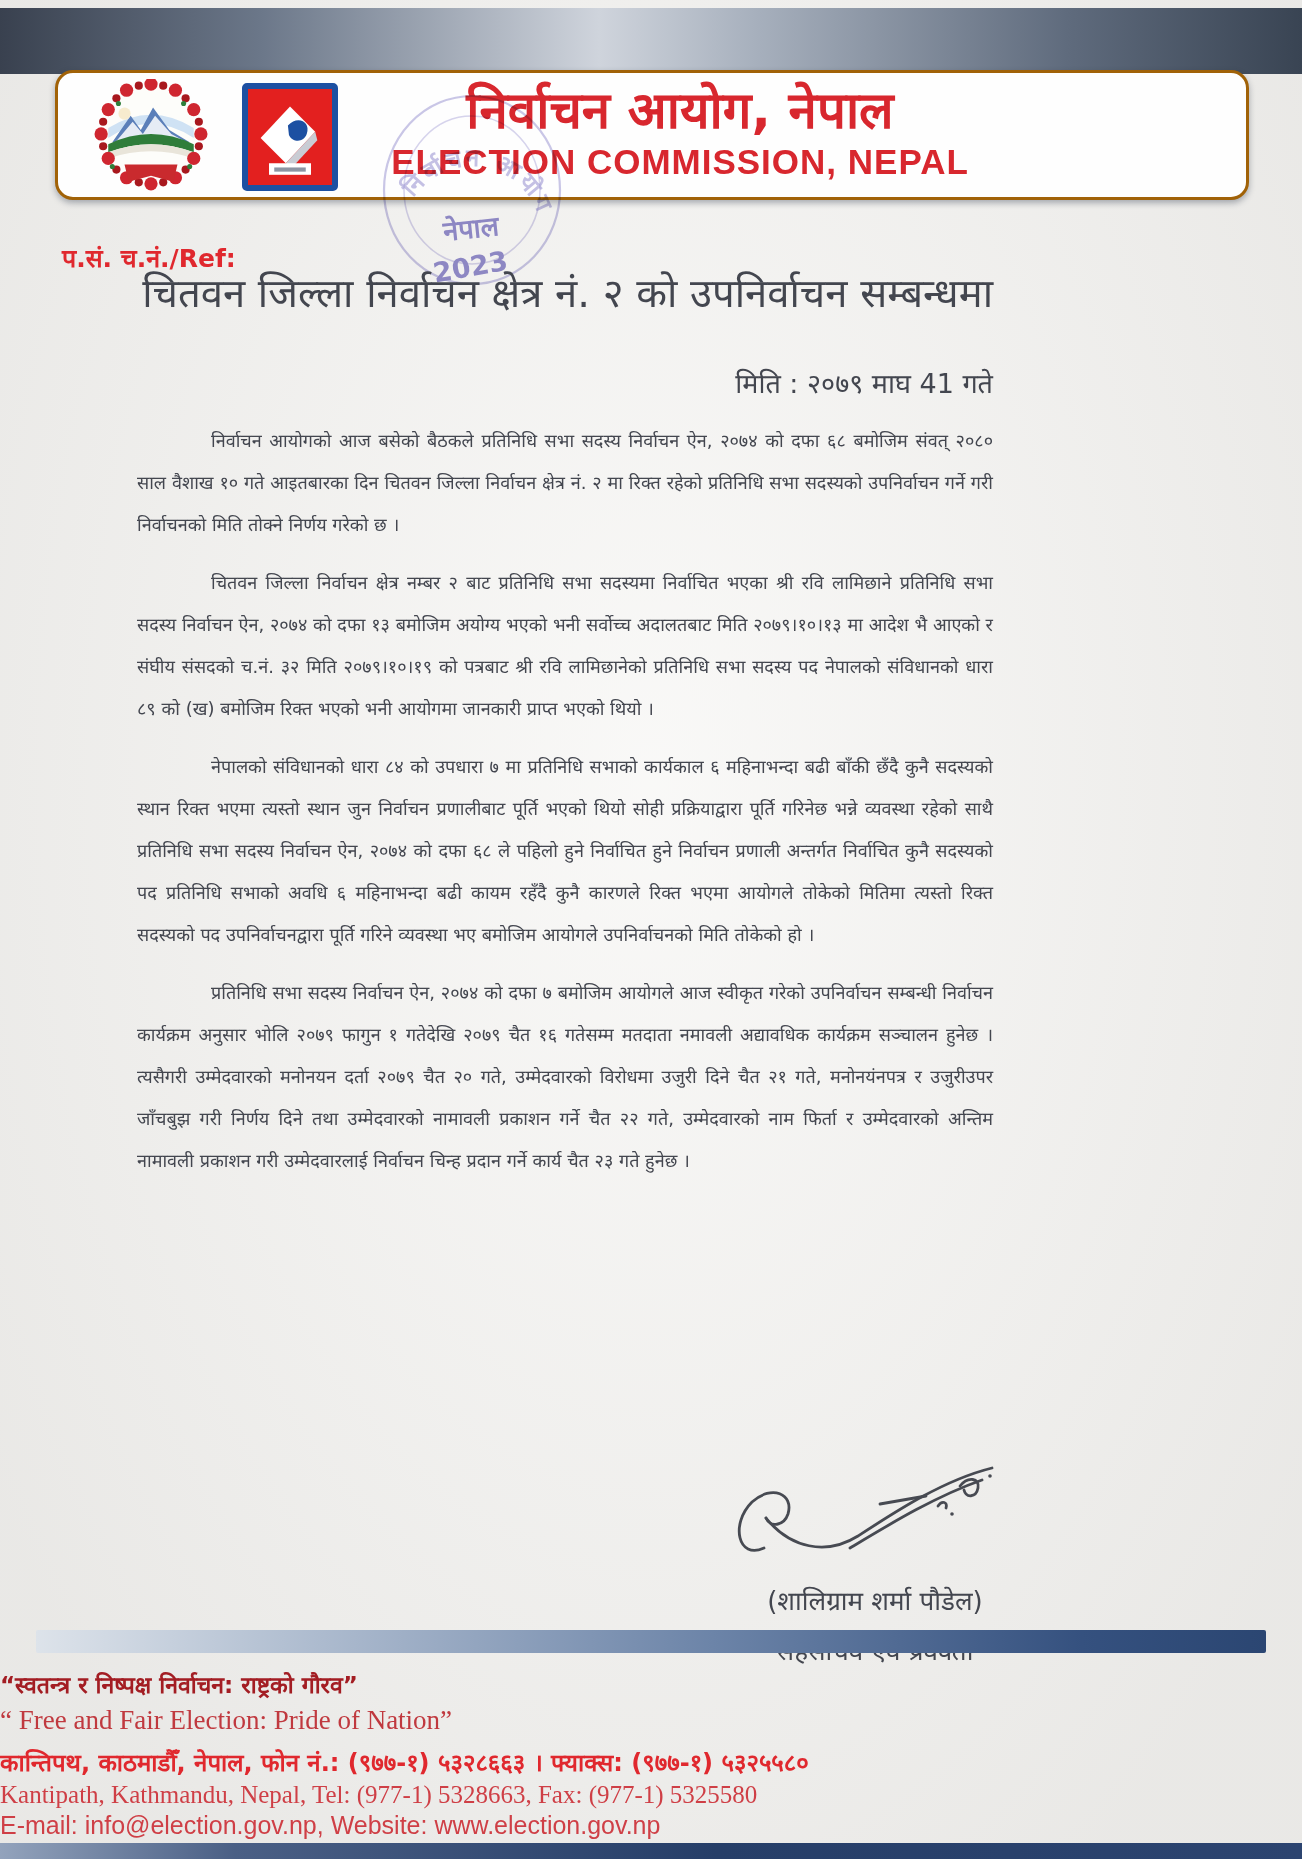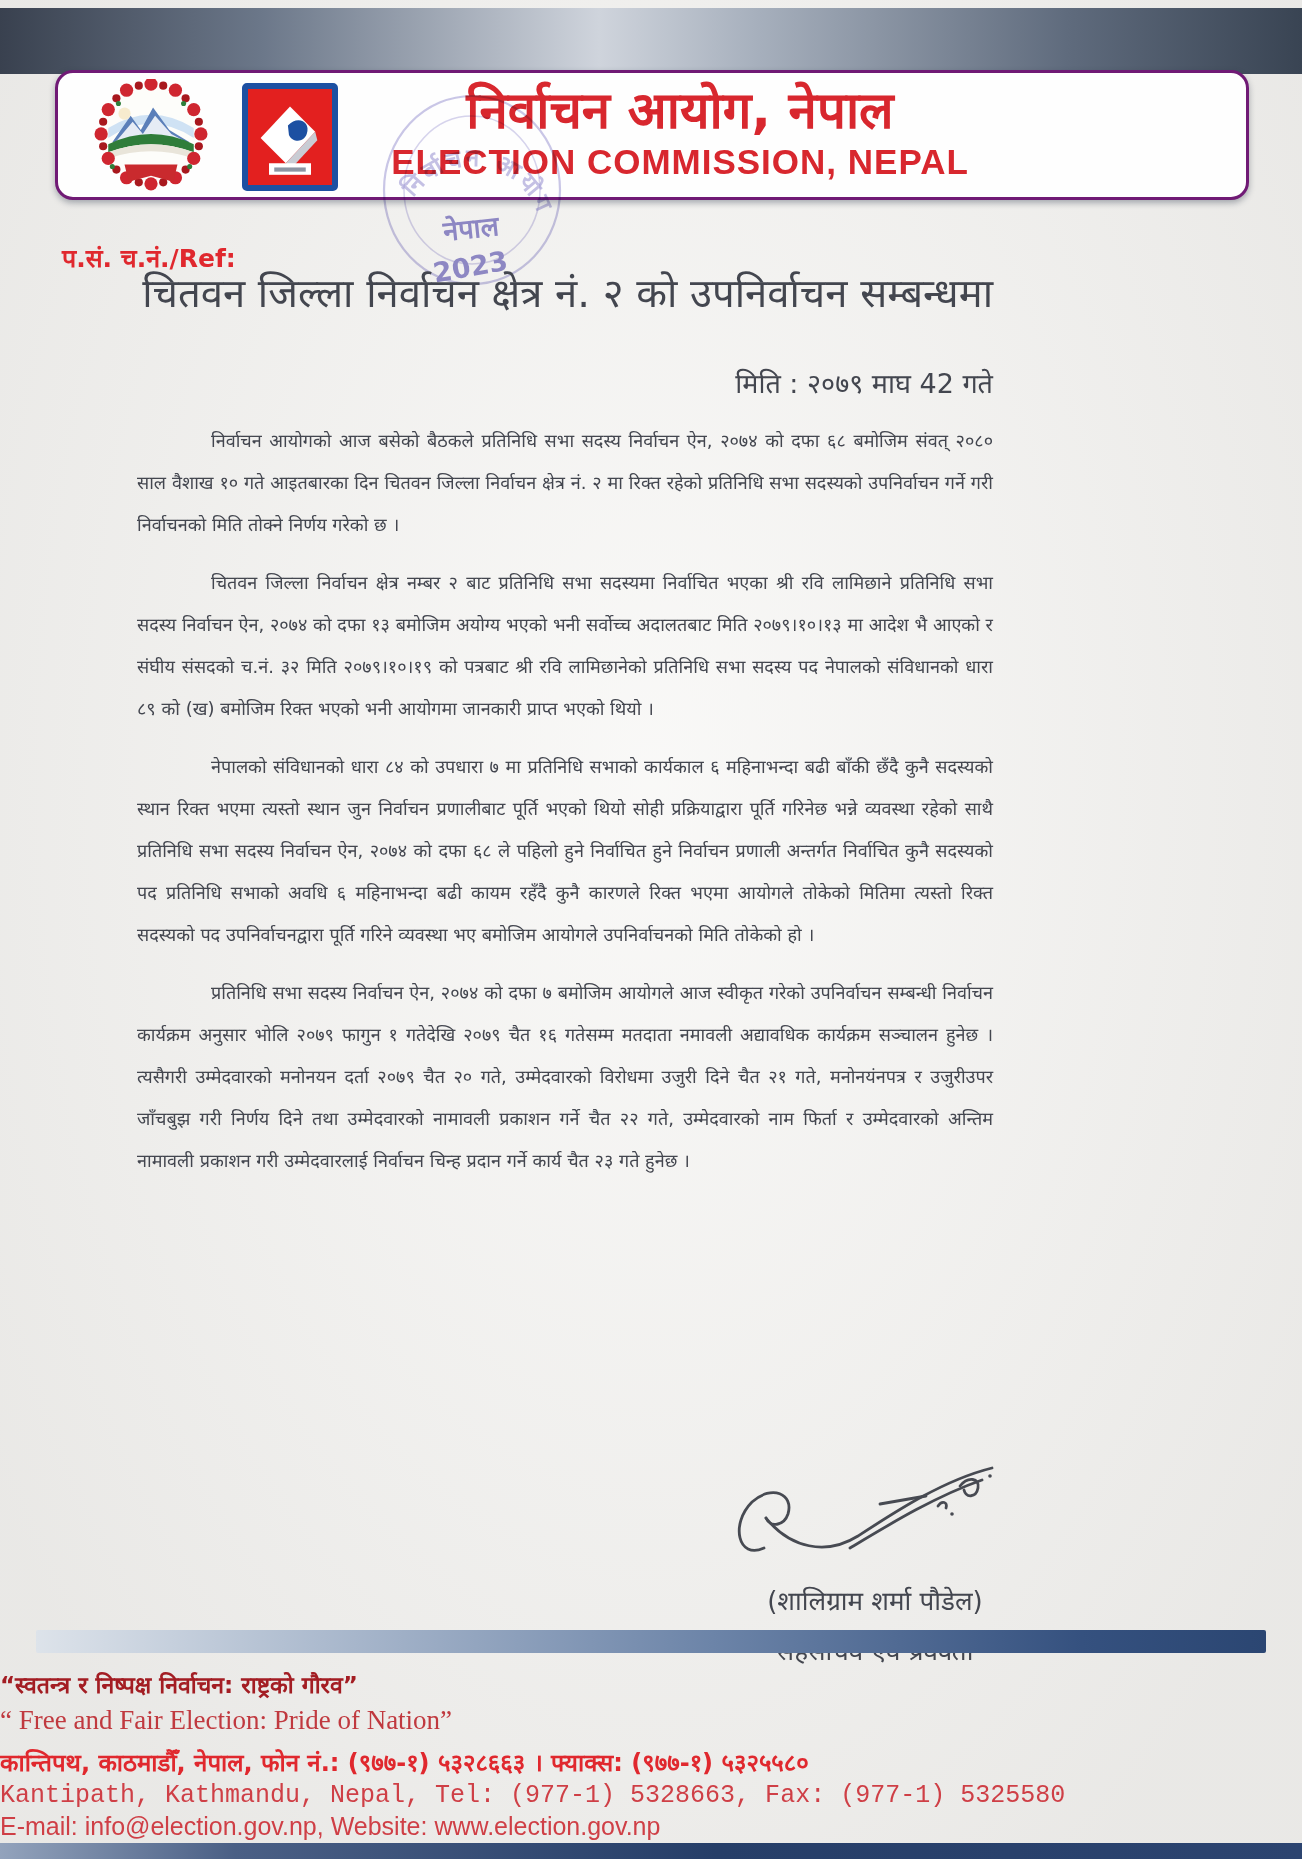--- a/index.html
+++ b/index.html
@@ -13,21 +13,21 @@
     background:radial-gradient(ellipse at 50% 42%, rgba(255,255,255,.55), rgba(120,120,125,.07) 85%);
   }
   
   .scan-band{
     position:absolute;left:0;top:8px;width:100%;height:66px;
     background:linear-gradient(90deg,#39414f 0%,#6b7789 20%,#cfd4dc 46%,#a7b0bd 58%,#5f6b7d 82%,#394453 100%);
   }
   
   .letterhead{
     position:absolute;left:55px;top:70px;width:1188px;height:124px;
-    background:#fefefe;border:3px solid #701a75;border-radius:18px;
+    background:#fefefe;border:3px solid #a16207;border-radius:18px;
     box-shadow:0 3px 6px rgba(30,40,60,.35);
   }
   .arms{position:absolute;left:36px;top:6px;width:114px;height:112px;}
   .ec-logo{
     position:absolute;left:184px;top:10px;width:84px;height:96px;
     background:#e3201f;border:6px solid #1d50a2;border-radius:5px;
   }
   .lh-text{position:absolute;left:292px;top:8px;width:660px;text-align:center;}
   .lh-np{
     font-size:51px;font-weight:bold;line-height:60px;
@@ -80,21 +80,21 @@
     background:linear-gradient(90deg,#dde3ea 0%,#b3c0d2 20%,#6c84a8 55%,#35517f 85%,#2b4672 100%);
   }
   .motto-np{margin-top:15px;font-size:23px;font-weight:bold;color:var(--motto_maroon,#a31d23);}
   .motto-en{
     margin-top:5px;font-size:27px;color:#c0393f;
     font-family:"Liberation Serif","DejaVu Serif",serif;
   }
   .addr-np{margin-top:9px;font-size:24px;font-weight:bold;color:var(--footer_red,#e0282e);}
   .addr-en{
     margin-top:3px;font-size:25px;color:#cf3f46;
-    font-family:Liberation Mono, monospace;
+    font-family:Liberation Serif, serif;
   }
   .contact{
     margin-top:2px;font-size:25px;color:#cf3f46;
     font-family:Liberation Sans, sans-serif;
   }
   .bottom-band{
     position:absolute;left:0;bottom:0;width:100%;height:16px;
     background:linear-gradient(90deg,#93a3bc 0%,#4a5f85 18%,#263e68 55%,#2c4470 100%);
   }
 </style>
@@ -170,21 +170,21 @@
     <text font-size="24" opacity=".55" letter-spacing="3">
       <textPath href="#stampArc" xlink:href="#stampArc" startOffset="10%">निर्वाचन आयोग</textPath>
     </text>
     <text x="100" y="152" text-anchor="middle" font-size="27" transform="rotate(-6 100 152)">नेपाल</text>
     <text x="100" y="190" text-anchor="middle" font-size="27" transform="rotate(-10 100 190)">2023</text>
   </svg>
 
   <div class="ref">प.सं. च.नं./Ref:</div>
 
   <div class="doc-title">चितवन जिल्ला निर्वाचन क्षेत्र नं. २ को उपनिर्वाचन सम्बन्धमा</div>
-  <div class="doc-date">मिति : २०७९ माघ 42 गते</div>
+  <div class="doc-date">मिति : २०७९ माघ 41 गते</div>
 
   <div class="content">
     <p class="para">निर्वाचन आयोगको आज बसेको बैठकले प्रतिनिधि सभा सदस्य निर्वाचन ऐन, २०७४ को दफा ६८ बमोजिम संवत् २०८० साल वैशाख १० गते आइतबारका दिन चितवन जिल्ला निर्वाचन क्षेत्र नं. २ मा रिक्त रहेको प्रतिनिधि सभा सदस्यको उपनिर्वाचन गर्ने गरी निर्वाचनको मिति तोक्ने निर्णय गरेको छ ।</p>
     <p class="para">चितवन जिल्ला निर्वाचन क्षेत्र नम्बर २ बाट प्रतिनिधि सभा सदस्यमा निर्वाचित भएका श्री रवि लामिछाने प्रतिनिधि सभा सदस्य निर्वाचन ऐन, २०७४ को दफा १३ बमोजिम अयोग्य भएको भनी सर्वोच्च अदालतबाट मिति २०७९।१०।१३ मा आदेश भै आएको र संघीय संसदको च.नं. ३२ मिति २०७९।१०।१९ को पत्रबाट श्री रवि लामिछानेको प्रतिनिधि सभा सदस्य पद नेपालको संविधानको धारा ८९ को (ख) बमोजिम रिक्त भएको भनी आयोगमा जानकारी प्राप्त भएको थियो ।</p>
     <p class="para">नेपालको संविधानको धारा ८४ को उपधारा ७ मा प्रतिनिधि सभाको कार्यकाल ६ महिनाभन्दा बढी बाँकी छँदै कुनै सदस्यको स्थान रिक्त भएमा त्यस्तो स्थान जुन निर्वाचन प्रणालीबाट पूर्ति भएको थियो सोही प्रक्रियाद्वारा पूर्ति गरिनेछ भन्ने व्यवस्था रहेको साथै प्रतिनिधि सभा सदस्य निर्वाचन ऐन, २०७४ को दफा ६८ ले पहिलो हुने निर्वाचित हुने निर्वाचन प्रणाली अन्तर्गत निर्वाचित कुनै सदस्यको पद प्रतिनिधि सभाको अवधि ६ महिनाभन्दा बढी कायम रहँदै कुनै कारणले रिक्त भएमा आयोगले तोकेको मितिमा त्यस्तो रिक्त सदस्यको पद उपनिर्वाचनद्वारा पूर्ति गरिने व्यवस्था भए बमोजिम आयोगले उपनिर्वाचनको मिति तोकेको हो ।</p>
     <p class="para">प्रतिनिधि सभा सदस्य निर्वाचन ऐन, २०७४ को दफा ७ बमोजिम आयोगले आज स्वीकृत गरेको उपनिर्वाचन सम्बन्धी निर्वाचन कार्यक्रम अनुसार भोलि २०७९ फागुन १ गतेदेखि २०७९ चैत १६ गतेसम्म मतदाता नमावली अद्यावधिक कार्यक्रम सञ्चालन हुनेछ । त्यसैगरी उम्मेदवारको मनोनयन दर्ता २०७९ चैत २० गते, उम्मेदवारको विरोधमा उजुरी दिने चैत २१ गते, मनोनयंनपत्र र उजुरीउपर जाँचबुझ गरी निर्णय दिने तथा उम्मेदवारको नामावली प्रकाशन गर्ने चैत २२ गते, उम्मेदवारको नाम फिर्ता र उम्मेदवारको अन्तिम नामावली प्रकाशन गरी उम्मेदवारलाई निर्वाचन चिन्ह प्रदान गर्ने कार्य चैत २३ गते हुनेछ ।</p>
   </div>
 
   <svg class="sig-squiggle" viewBox="0 0 282 142">
     <g fill="none" stroke="#474a52" stroke-width="2.8" stroke-linecap="round">

